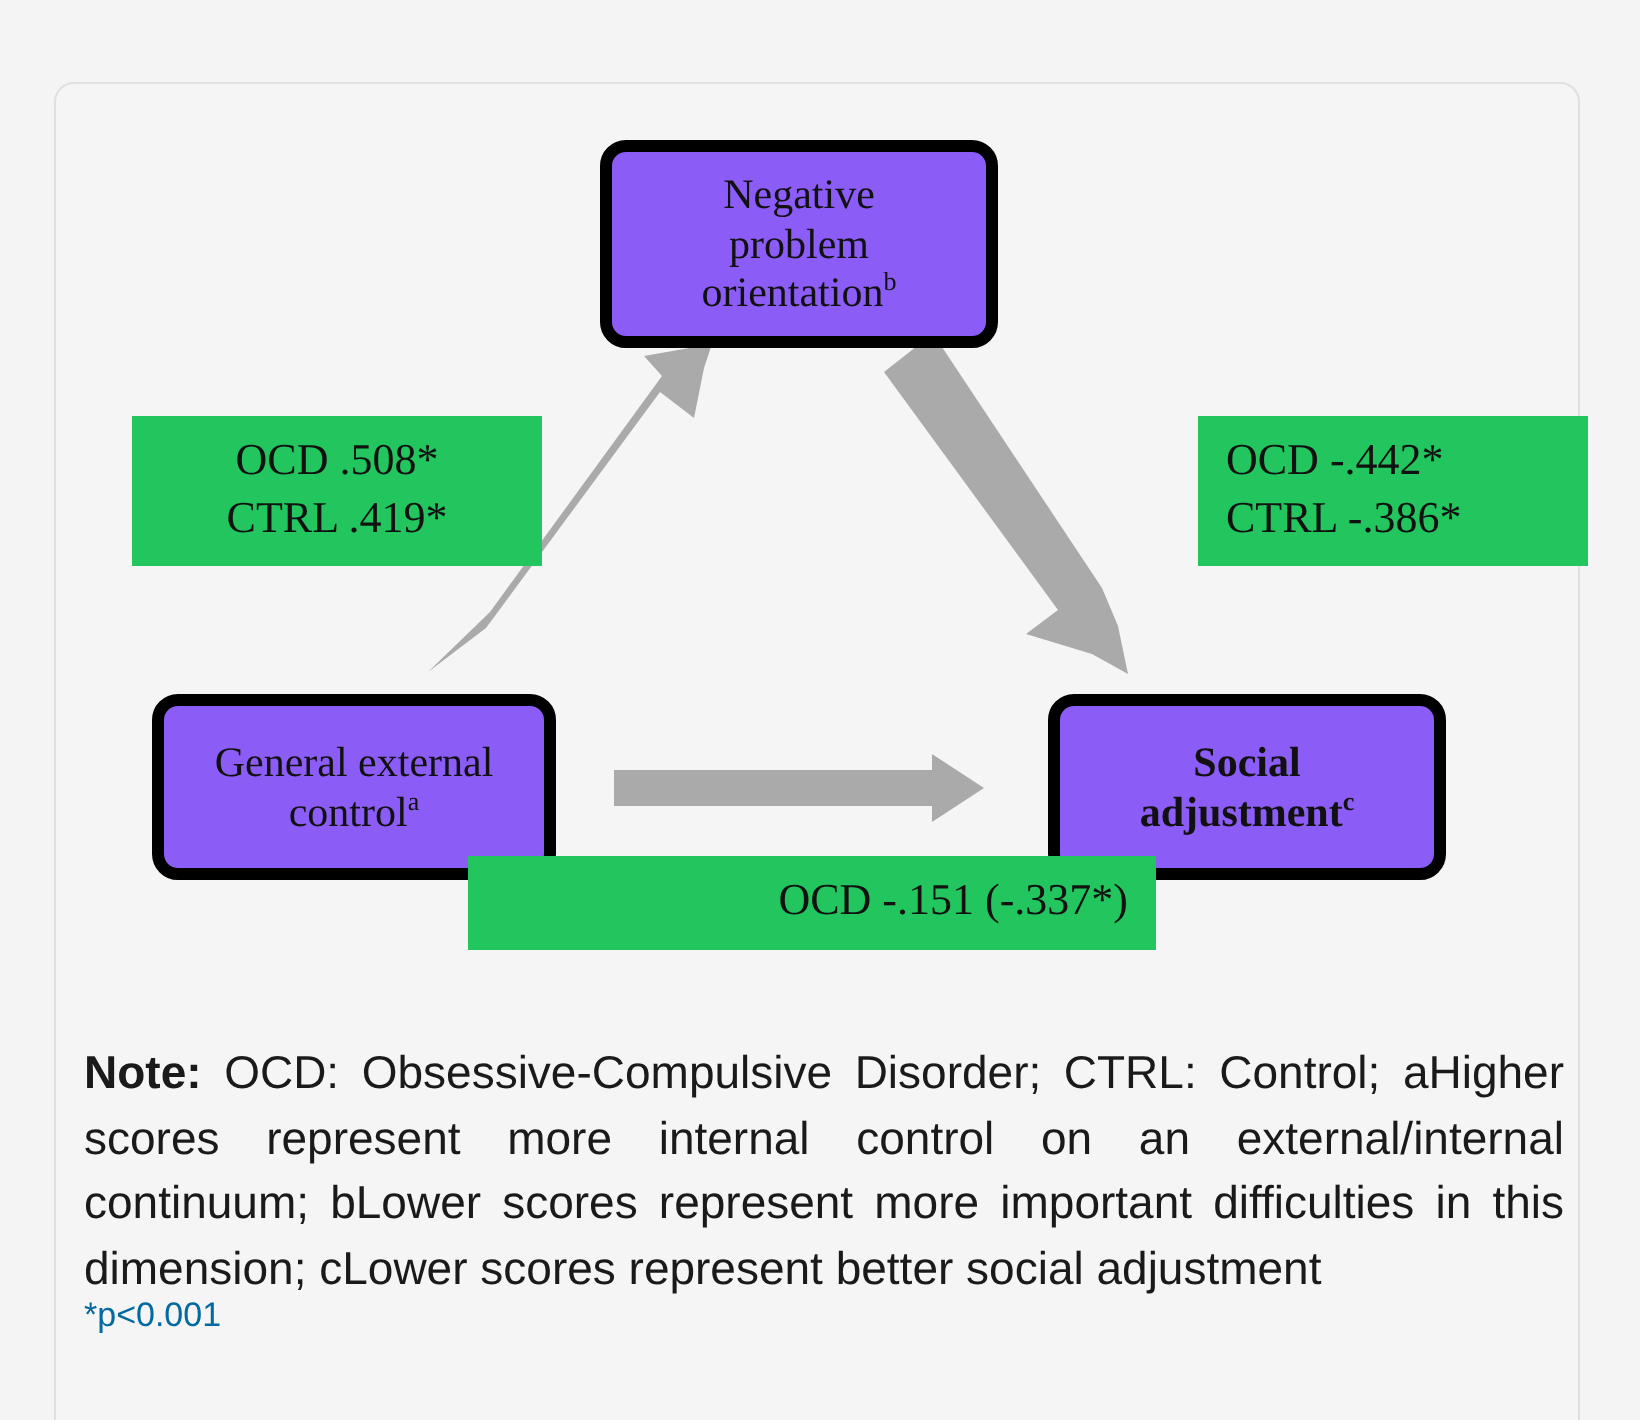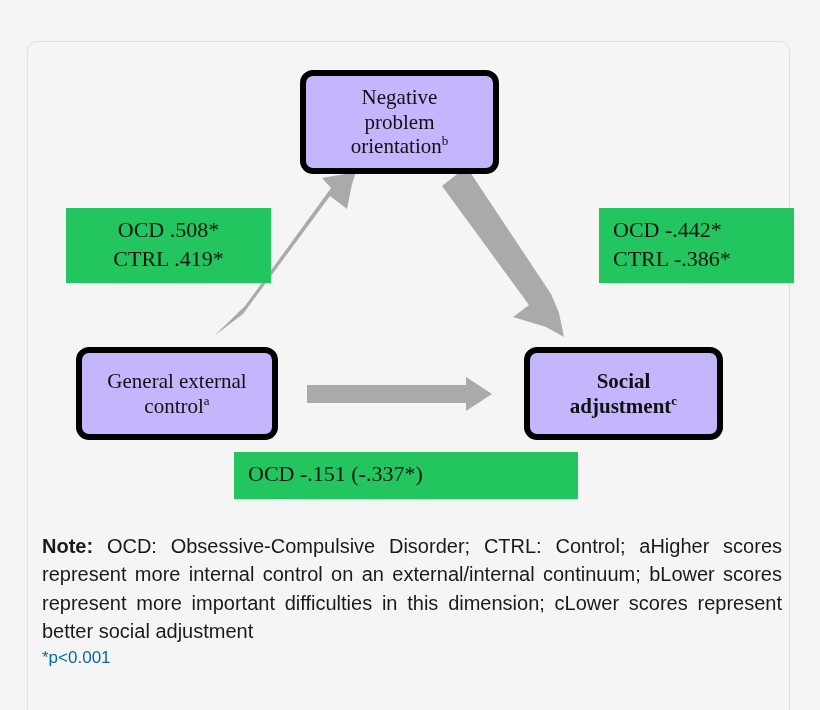--- a/index.html
+++ b/index.html
@@ -32,21 +32,21 @@
     border: 1px solid #e0e0e0;
     border-radius: 10px;
     background: #f5f5f5;
     box-sizing: border-box;
   }
 
   
   .node {
     position: absolute;
     box-sizing: border-box;
-    background: #c4b5fd;
+    background: #8b5cf6;
     border: 6px solid #000000;
     border-radius: 13px;
     display: flex;
     align-items: center;
     justify-content: center;
     text-align: center;
     font-family: "Liberation Serif", "DejaVu Serif", serif;
     font-size: 21px;
     line-height: 1.16;
     color: #111;
@@ -79,30 +79,30 @@
     color: #111;
     text-align: center;
     padding: 8px 14px 10px 14px;
     box-sizing: border-box;
     white-space: nowrap;
   }
   .coef .line { display: block; }
 
   #coef-left   { left: 66px;  top: 208px; width: 205px; text-align: center; }
   #coef-right  { left: 599px; top: 208px; width: 195px; text-align: left; }
-  #coef-bottom { left: 234px; top: 452px; width: 344px; text-align: left; }
+  #coef-bottom { left: 234px; top: 428px; width: 344px; text-align: right; }
 
   
   #note {
     position: absolute;
     left: 42px;
-    top: 532px;
+    top: 520px;
     width: 740px;
     font-family: "Liberation Sans", "DejaVu Sans", sans-serif;
-    font-size: 20px;
+    font-size: 23px;
     line-height: 1.42;
     color: #1a1a1a;
     text-align: justify;
     text-justify: inter-word;
   }
   #note .note-label { font-weight: bold; }
   #note-body { display: inline; }
   #sig-note {
     position: absolute;
     left: 42px;

